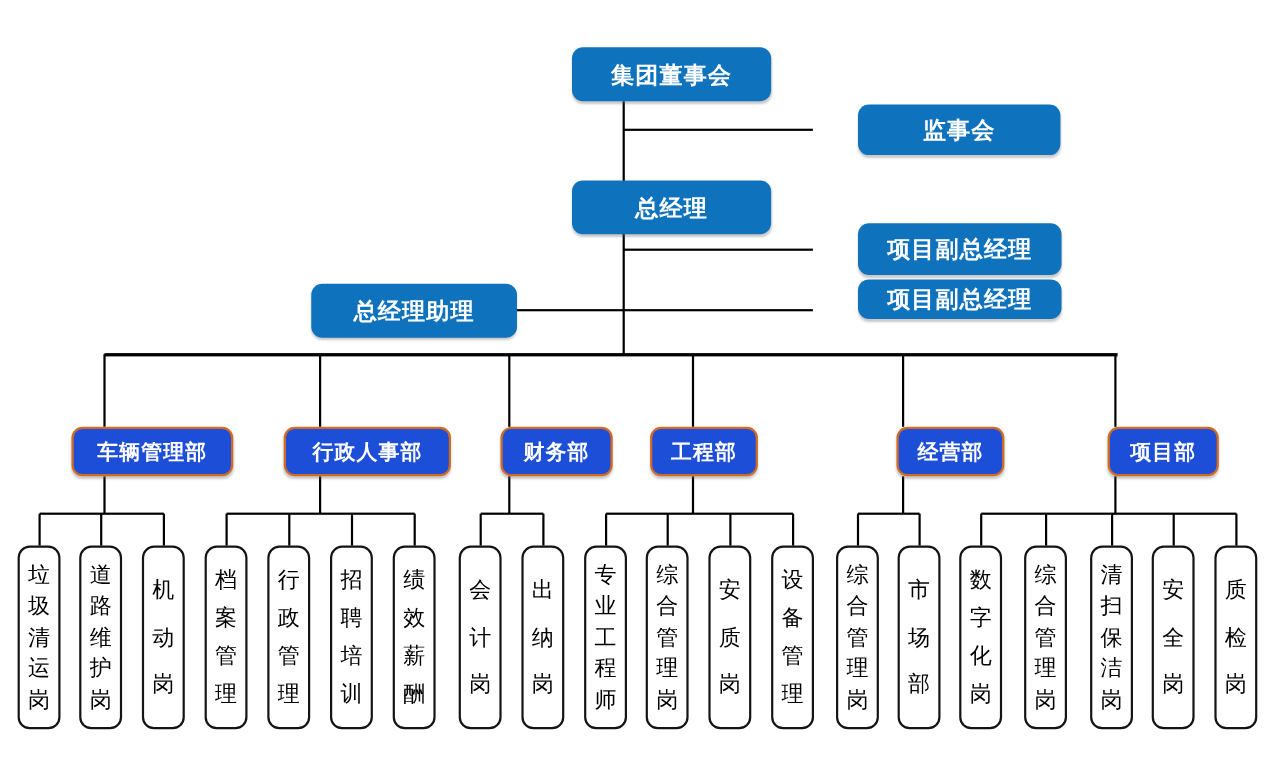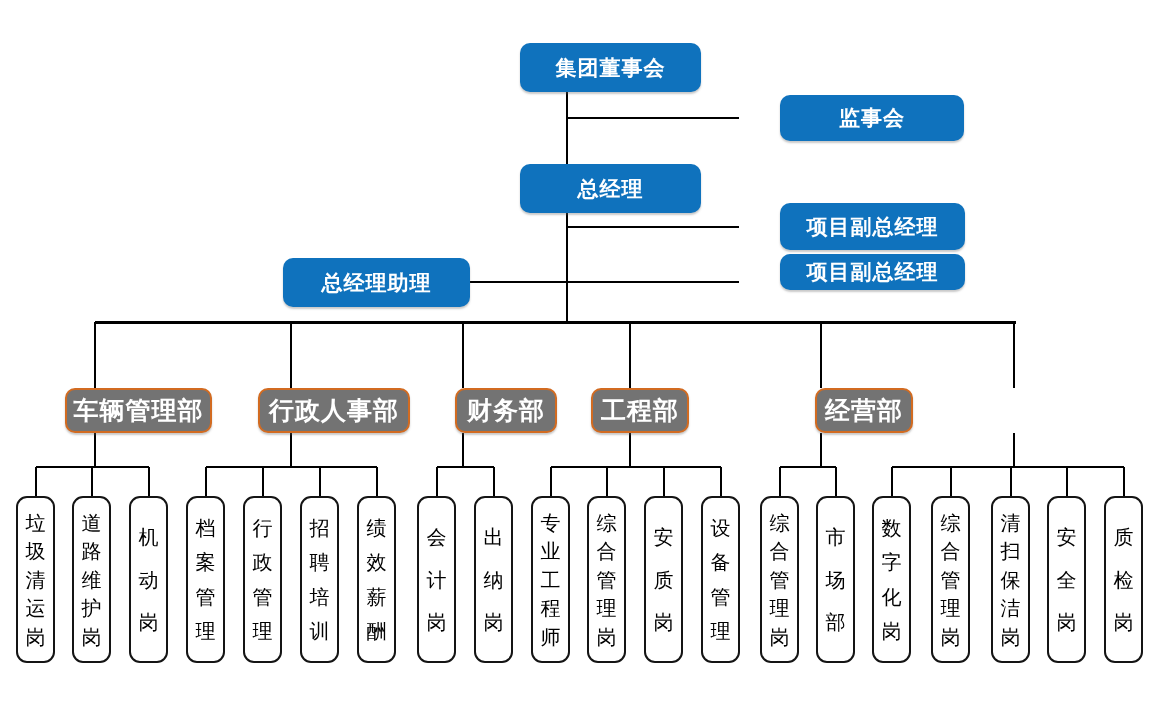--- a/index.html
+++ b/index.html
@@ -24,24 +24,24 @@
     letter-spacing: 1px;
     margin-left: 43px;
   }
   .blue {
     background: #0F72BD;
     border-radius: 10px;
     font-size: 21px;
     box-shadow: 0 2px 2px rgba(100,100,100,0.35);
   }
   .orange {
-    background: #737373;
+    background: #1d4ed8;
     border: 2px solid #D26B21;
     border-radius: 10px;
-    font-size: 25px;
+    font-size: 19px;
     box-shadow: 0 2px 2px rgba(100,100,100,0.35);
   }
   .leaf {
     position: absolute;
     width: 39px;
     height: 167px;
     background: #ffffff;
     border: 2.5px solid #141414;
     border-radius: 11px;
     box-sizing: border-box;
@@ -121,20 +121,21 @@
   <div class="node blue" style="left:477px;top:164px;width:181px;height:49px">总经理</div>
   <div class="node blue" style="left:737px;top:203px;width:185px;height:47px">项目副总经理</div>
   <div class="node blue" style="left:240px;top:258px;width:187px;height:49px">总经理助理</div>
   <div class="node blue" style="left:737px;top:254px;width:185px;height:36px">项目副总经理</div>
 
   <div class="node orange" style="left:22px;top:388px;width:147px;height:45px">车辆管理部</div>
   <div class="node orange" style="left:215px;top:388px;width:152px;height:45px">行政人事部</div>
   <div class="node orange" style="left:412px;top:388px;width:102px;height:45px">财务部</div>
   <div class="node orange" style="left:548px;top:388px;width:98px;height:45px">工程部</div>
   <div class="node orange" style="left:772px;top:388px;width:98px;height:45px">经营部</div>
+  <div class="node orange" style="left:964px;top:388px;width:101px;height:45px">项目部</div>
 
   <div class="leaf vtext" style="left:16px;top:496px">
       <span>垃</span>
       <span>圾</span>
       <span>清</span>
       <span>运</span>
       <span>岗</span>
     </div>
   <div class="leaf vtext" style="left:72px;top:496px">
       <span>道</span>

